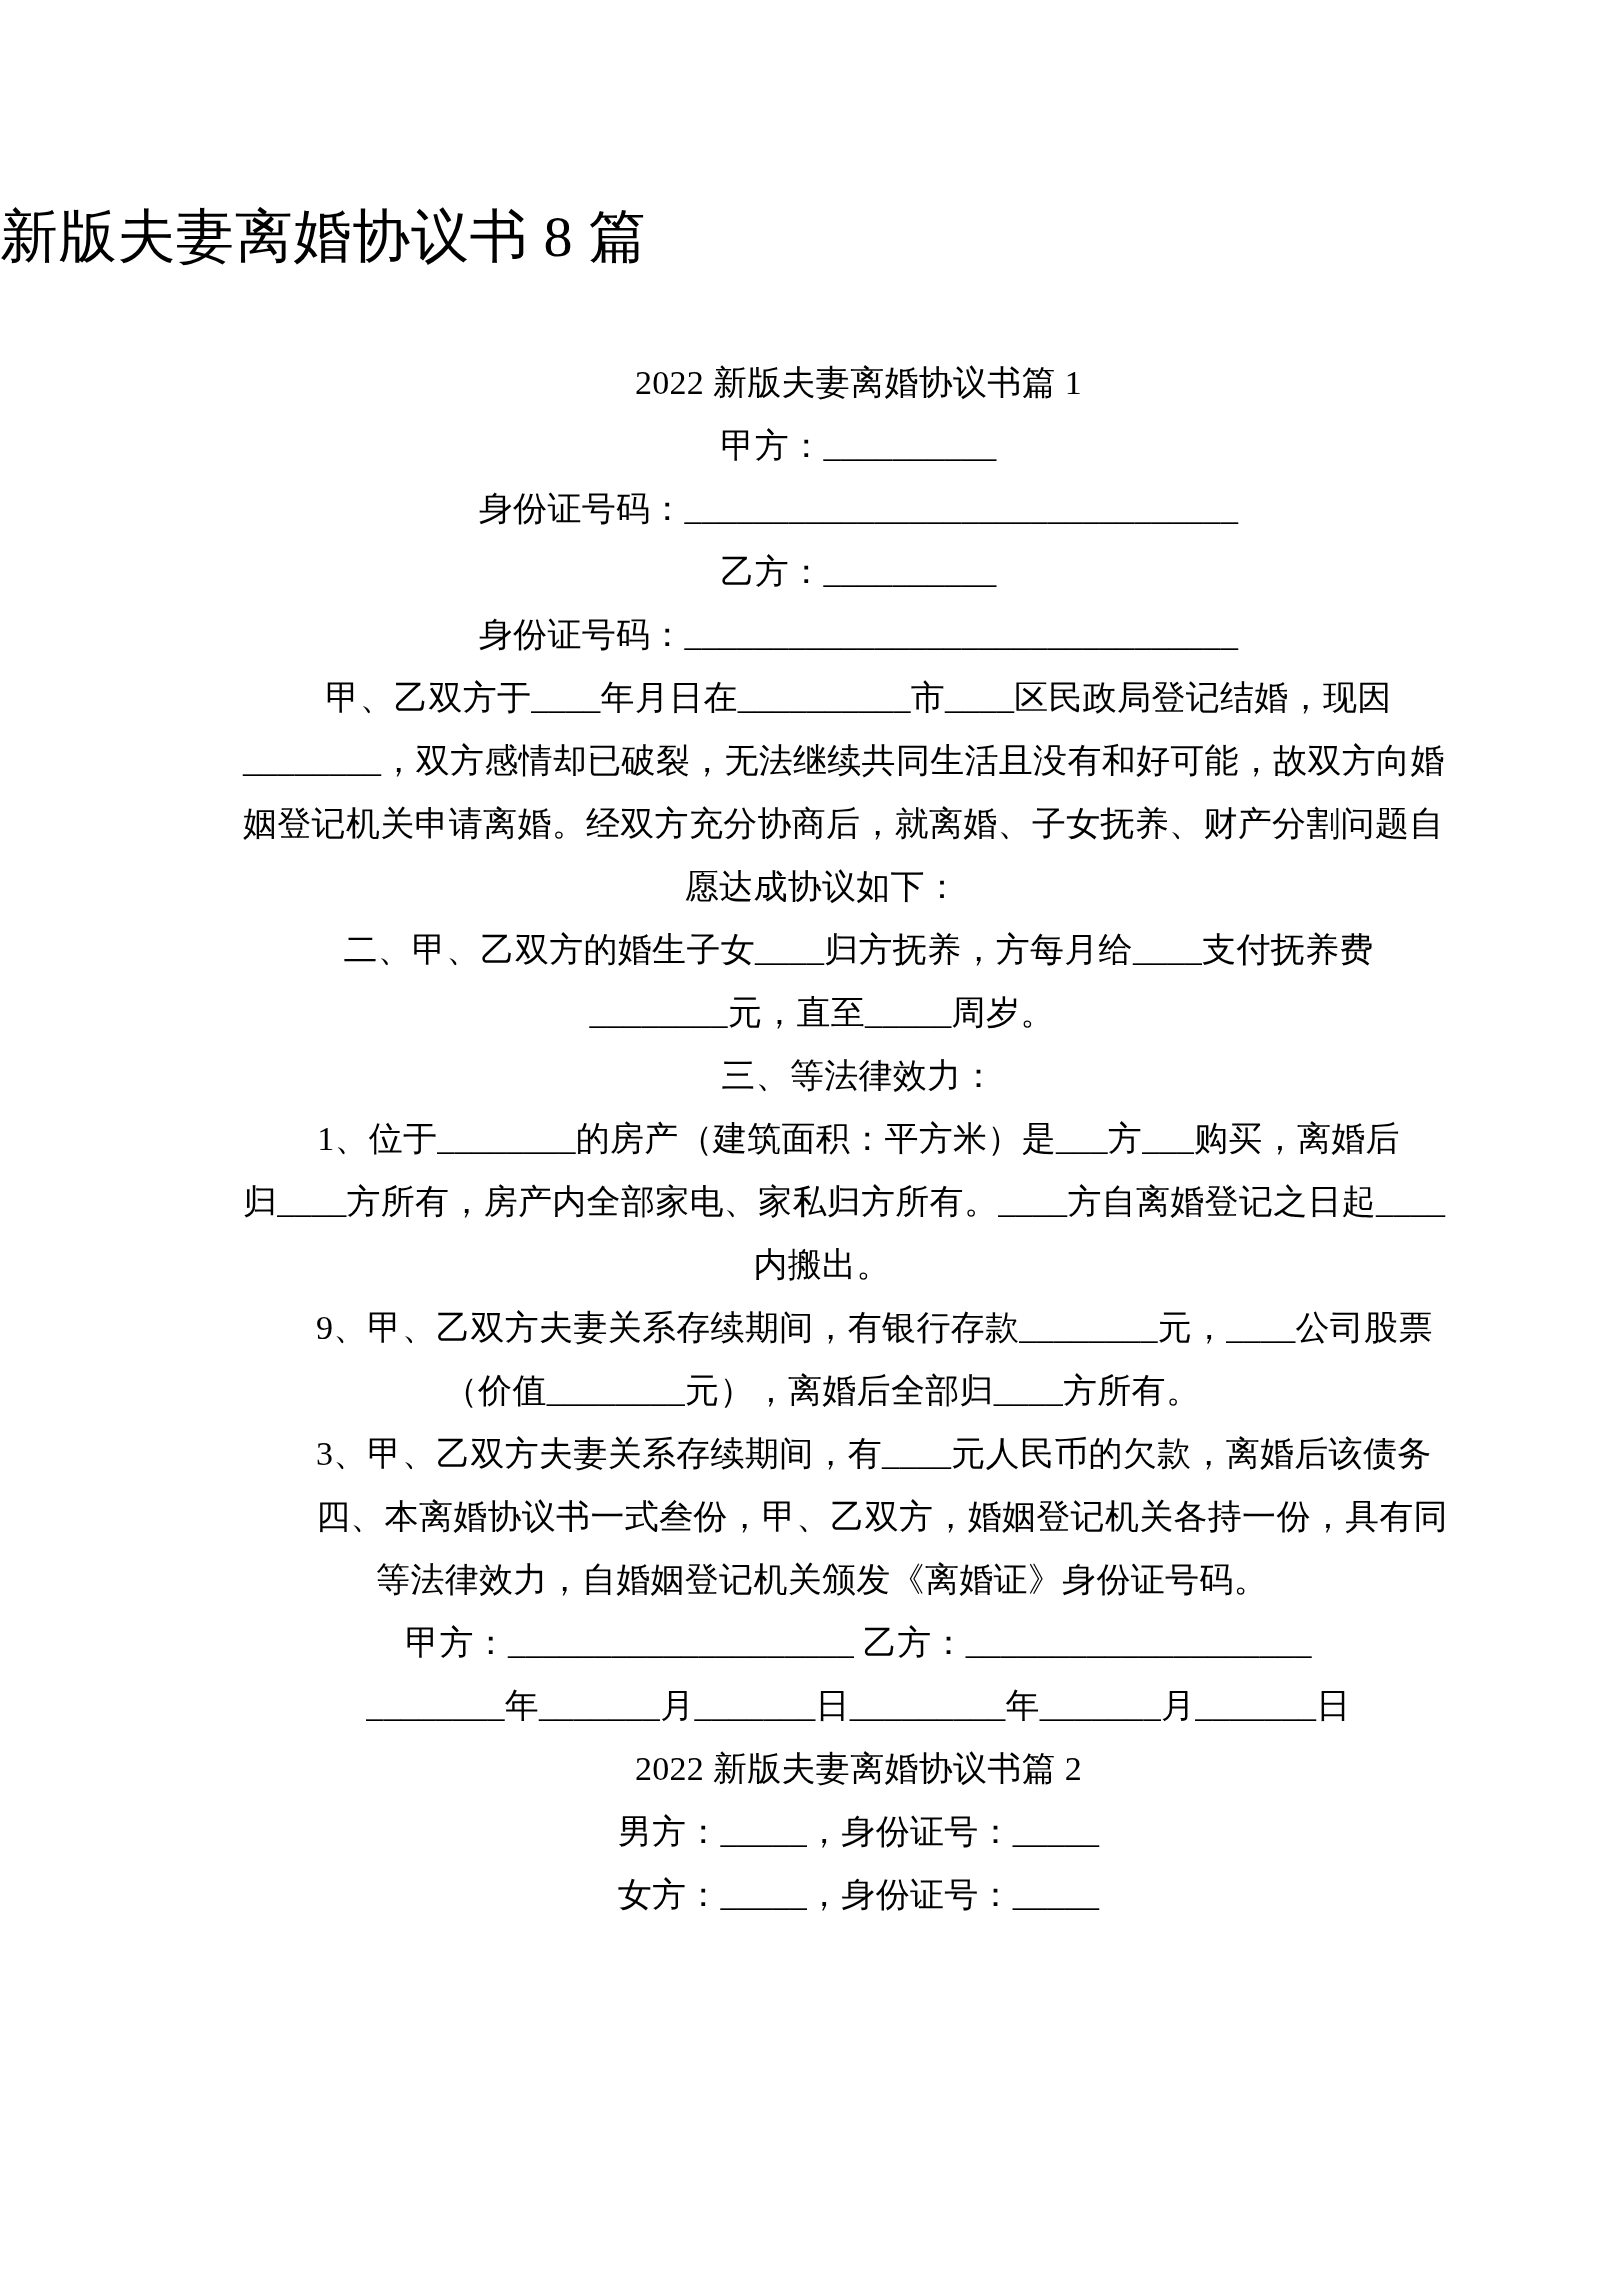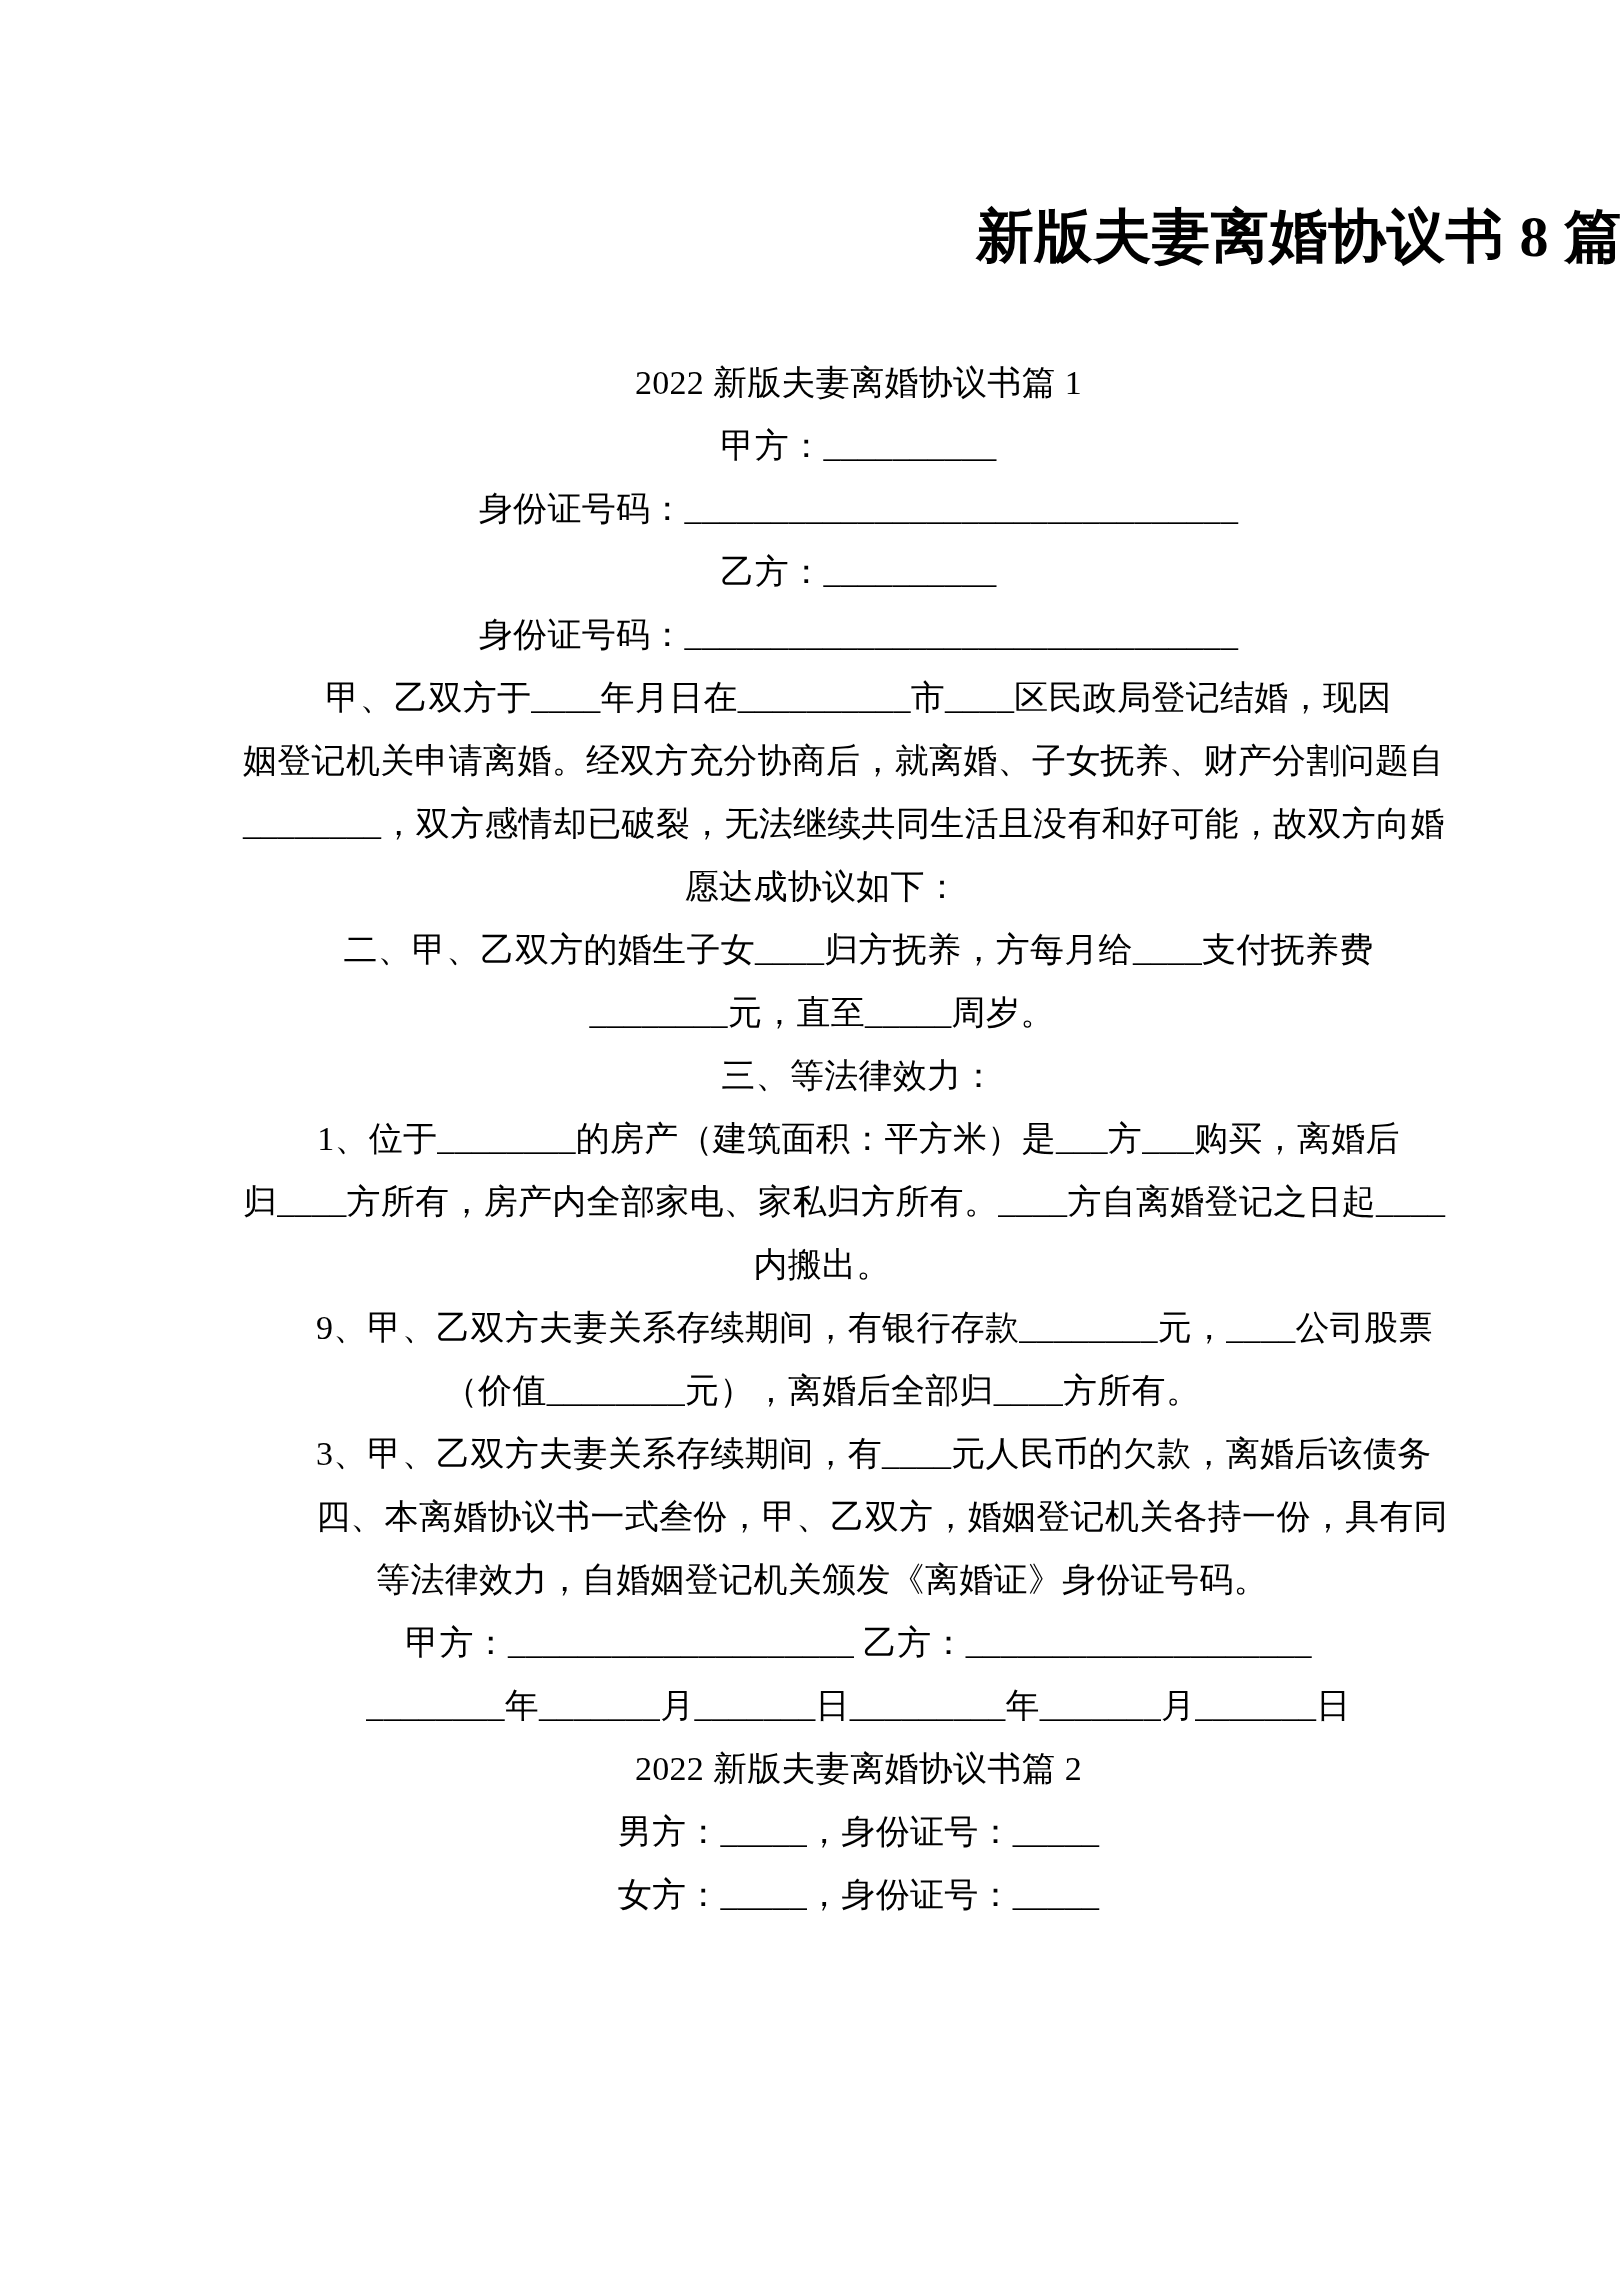--- a/index.html
+++ b/index.html
@@ -17,22 +17,22 @@
   }
   .page {
     position: absolute;
     inset: 0;
     background: #ffffff;
   }
   .doc-title {
     margin: 202px 0 80px 0;
     font-size: 58px;
     line-height: 69px;
-    font-weight: bold;
-    text-align: right;
+    font-weight: normal;
+    text-align: left;
     letter-spacing: 0.7px;
     white-space: nowrap;
   }
   .doc-body {
     padding: 0 222px 0 243px;
     font-size: 34px;
     line-height: 63px;
   }
   .line {
     white-space: nowrap;
@@ -48,22 +48,22 @@
 
 <div class="page">
   <h1 class="doc-title">新版夫妻离婚协议书 8 篇</h1>
   <div class="doc-body" id="doc-body">
       <div class="line indent">2022 新版夫妻离婚协议书篇 1</div>
       <div class="line indent">甲方：__________</div>
       <div class="line indent">身份证号码：________________________________</div>
       <div class="line indent">乙方：__________</div>
       <div class="line indent">身份证号码：________________________________</div>
       <div class="line indent">甲、乙双方于____年月日在__________市____区民政局登记结婚，现因</div>
+      <div class="line">________，双方感情却已破裂，无法继续共同生活且没有和好可能，故双方向婚</div>
       <div class="line">姻登记机关申请离婚。经双方充分协商后，就离婚、子女抚养、财产分割问题自</div>
-      <div class="line">________，双方感情却已破裂，无法继续共同生活且没有和好可能，故双方向婚</div>
       <div class="line">愿达成协议如下：</div>
       <div class="line indent">二、甲、乙双方的婚生子女____归方抚养，方每月给____支付抚养费</div>
       <div class="line">________元，直至_____周岁。</div>
       <div class="line indent">三、等法律效力：</div>
       <div class="line indent">1、位于________的房产（建筑面积：平方米）是___方___购买，离婚后</div>
       <div class="line">归____方所有，房产内全部家电、家私归方所有。____方自离婚登记之日起____</div>
       <div class="line">内搬出。</div>
       <div class="line indent">9、甲、乙双方夫妻关系存续期间，有银行存款________元，____公司股票</div>
       <div class="line">（价值________元），离婚后全部归____方所有。</div>
       <div class="line indent">3、甲、乙双方夫妻关系存续期间，有____元人民币的欠款，离婚后该债务</div>

